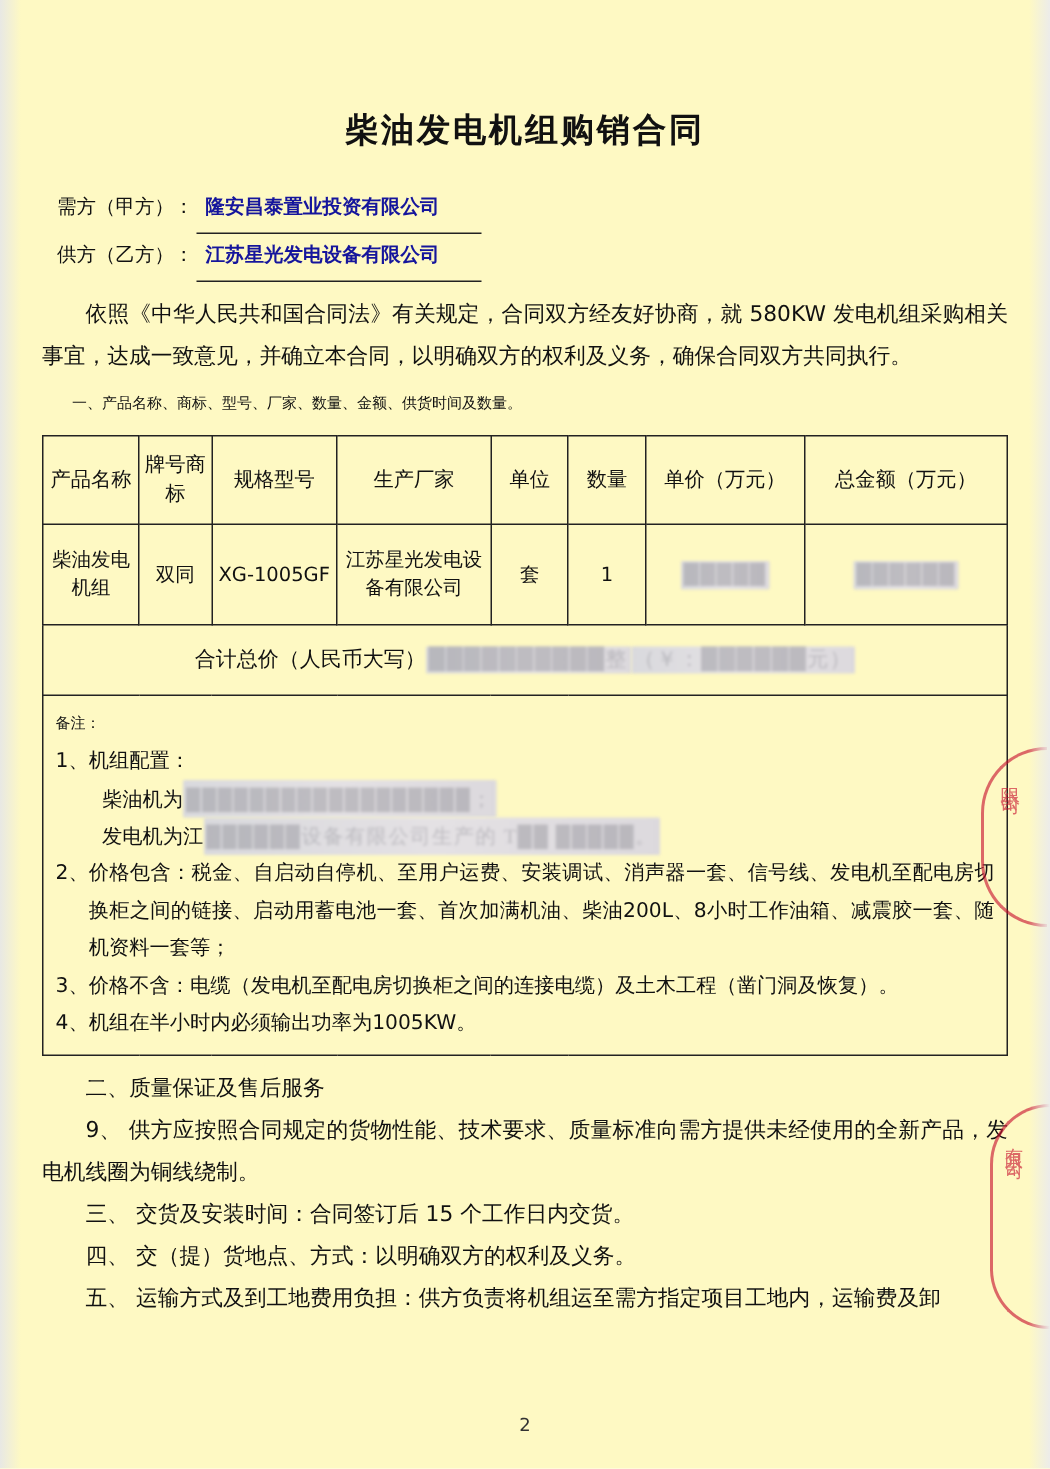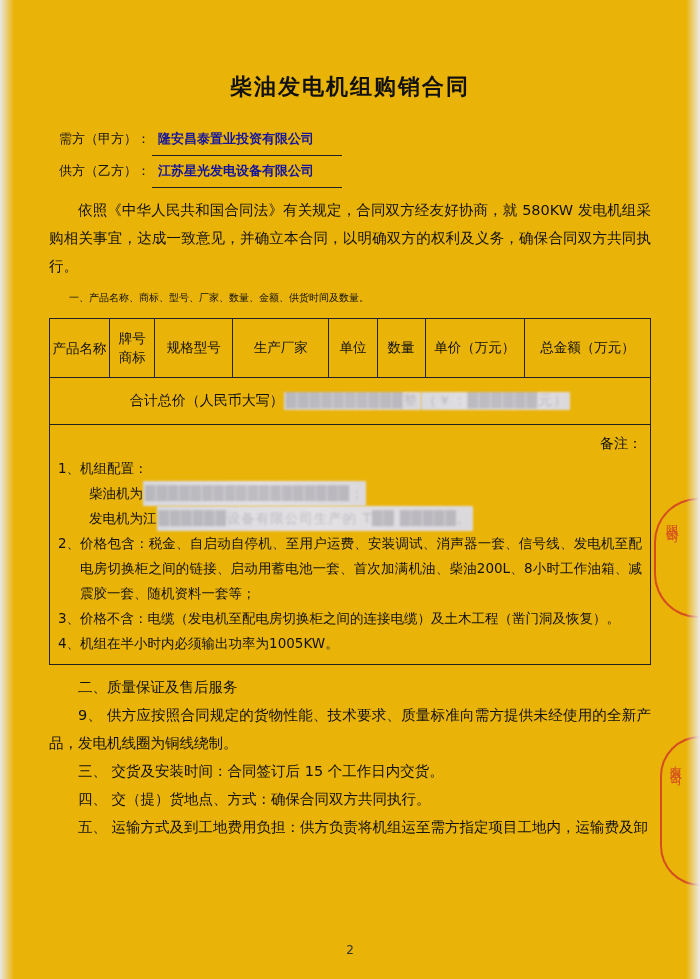--- a/index.html
+++ b/index.html
@@ -12,23 +12,23 @@
     background: #ffffff;
     font-family: "DejaVu Sans", "Liberation Sans", sans-serif;
     color: #111;
     position: relative;
     overflow: hidden;
   }
   .page {
     position: relative;
     width: 700px;
     height: 979px;
-    background: #eab308;
+    background: #fef9c3;
     box-sizing: border-box;
-    padding: 0 49px;
+    padding: 0 28px;
   }
   
   .page:before {
     content: "";
     position: absolute;
     left: 0; top: 0; bottom: 0;
     width: 14px;
     background: linear-gradient(to right, #e8e8e4, rgba(255,255,255,0));
     pointer-events: none;
   }
@@ -122,36 +122,36 @@
     height: 34px;
     font-size: 14px;
   }
   .remark-cell {
     text-align: left !important;
     padding: 6px 8px 8px 8px !important;
     font-size: 13.5px;
     line-height: 25px;
   }
   .remark-title {
-    font-size: 14px;
-    text-align: right;
+    font-size: 10px;
   }
   .rm-item {
     display: flex;
     align-items: flex-start;
   }
   .rm-num {
     white-space: nowrap;
   }
   .rm-text {
     flex: 1;
     text-align: justify;
   }
   .rm-sub {
     padding-left: 2.3em;
+    font-family: Liberation Serif, serif;
   }
   .after-table {
     font-size: 14.5px;
     line-height: 28px;
   }
   .lvl1 {
     text-indent: 2em;
     margin-top: 8px;
   }
   .lvl2 {
@@ -252,20 +252,30 @@
         <td class="cell-2line">牌号商标</td>
         <td>规格型号</td>
         <td>生产厂家</td>
         <td>单位</td>
         <td>数量</td>
         <td>单价（万元）</td>
         <td>总金额（万元）</td>
       </tr>
     </thead>
     <tbody>
+      <tr class="row-item">
+        <td>柴油发电机组</td>
+        <td>双同</td>
+        <td>XG-1005GF</td>
+        <td>江苏星光发电设备有限公司</td>
+        <td>套</td>
+        <td>1</td>
+        <td><span class="redacted">█████</span></td>
+        <td><span class="redacted">██████</span></td>
+      </tr>
       <tr class="total-row">
         <td colspan="8">
           <span>合计总价（人民币大写）</span><span class="redacted">██████████整</span><span class="redacted">（￥：██████元）</span>
         </td>
       </tr>
       <tr>
         <td colspan="8" class="remark-cell">
           <div class="remark-title">备注：</div>
 
           <div class="rm-item">
@@ -295,21 +305,21 @@
           </div>
         </td>
       </tr>
     </tbody>
   </table>
 
   <div class="after-table">
     <div class="lvl1">二、质量保证及售后服务</div>
     <div class="lvl2">9、 供方应按照合同规定的货物性能、技术要求、质量标准向需方提供未经使用的全新产品，发电机线圈为铜线绕制。</div>
     <div class="lvl2">三、 交货及安装时间：合同签订后 15 个工作日内交货。</div>
-    <div class="lvl2">四、 交（提）货地点、方式：确保合同双方共同执行。</div>
+    <div class="lvl2">四、 交（提）货地点、方式：以明确双方的权利及义务。</div>
     <div class="lvl2">五、 运输方式及到工地费用负担：供方负责将机组运至需方指定项目工地内，运输费及卸</div>
   </div>
 
   <div class="stamp stamp-a">
     <div class="s-txt">限公司</div>
   </div>
   <div class="stamp stamp-b">
     <div class="s-txt">有限公司</div>
   </div>
 

